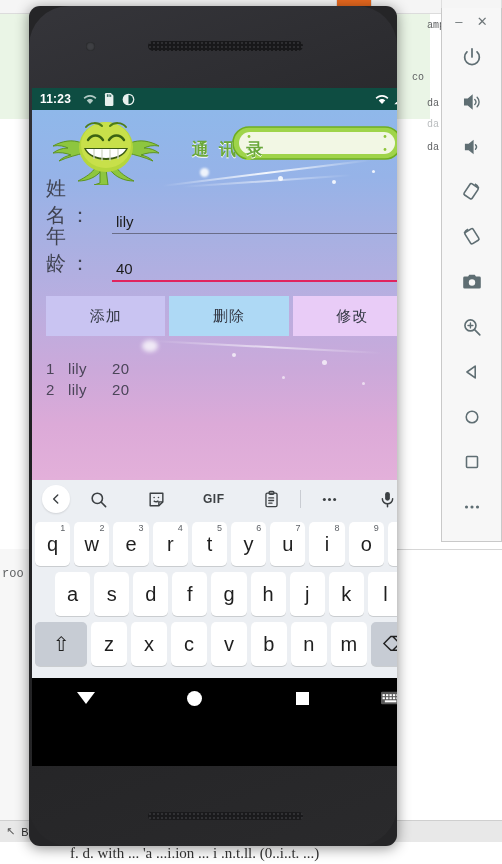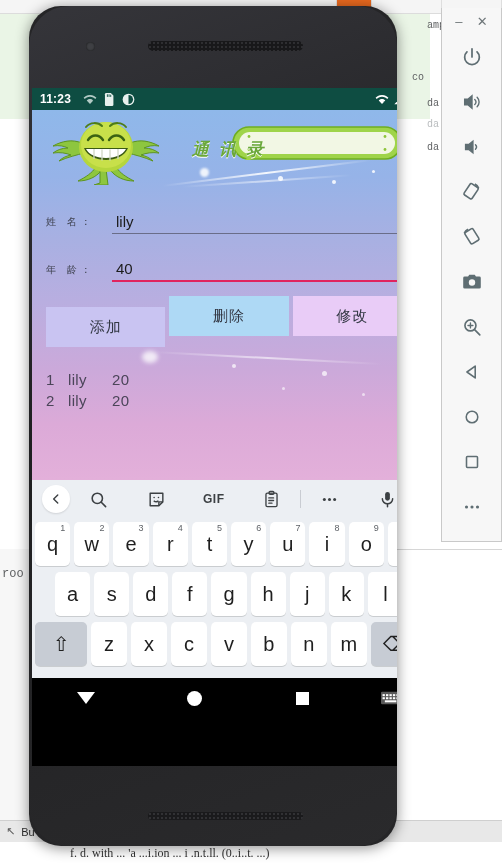--- a/index.html
+++ b/index.html
@@ -51,21 +51,21 @@
     position:absolute; left:0; bottom:22px; width:502px; height:22px;
     background:#e8e8e8; border-top:1px solid #cfcfcf;
     display:flex; align-items:center; gap:6px; padding-left:6px;
   }
   .bg-build-arrow { font-size:11px; color:#5a5a5a; }
   .bg-build-label { font-size:11px; color:#2b2b2b; }
   .bg-bottom-text {
     position:absolute; left:70px; bottom:0px; height:22px;
     display:flex; align-items:center;
     font-family:"Liberation Serif","DejaVu Serif",serif;
-    font-size:12px; color:#333;
+    font-size:15px; color:#333;
   }
 
   
   .emu-sidebar {
     position:absolute; left:441px; top:8px; width:61px; height:534px;
     background:#f7f7f7; border:1px solid #c9c9c9; border-top:none;
     display:flex; flex-direction:column; align-items:center;
     z-index: 40;
   }
   .emu-wincontrols {
@@ -78,21 +78,21 @@
   .emu-btn {
     width:61px; height:45px; display:flex; align-items:center;
     justify-content:center;
   }
   .emu-btn svg { display:block; }
   .emu-sidebar-fill { flex:1; }
 
   
   .phone {
     position:absolute; left:29px; top:6px; width:368px; height:840px;
-    background:#252527; border-radius:32px;
+    background:#252527; border-radius:11px;
     box-shadow: 0 2px 14px rgba(0,0,0,.45);
     z-index: 20;
     overflow:hidden;
   }
   .phone-inner-sheen {
     position:absolute; inset:0; border-radius:40px;
     background: linear-gradient(160deg, #35353a 0%, #1f1f21 45%, #2a2a2c 100%);
   }
   .bezel-cam {
     position:absolute; left:57px; top:36px; width:9px; height:9px;
@@ -128,21 +128,21 @@
 
   
   .app {
     height:370px; position:relative;
     background: linear-gradient(180deg,
       #8fb8ea 0%, #96b3e8 18%, #a8b0e2 35%,
       #b9aee0 52%, #cba9da 70%, #dcaad8 85%, #e3b0da 100%);
     overflow:hidden;
   }
   .header-band {
-    position:relative; height:78px; overflow:hidden;font-style:italic;
+    position:relative; height:78px; overflow:hidden;
   }
   .sparkle {
     position:absolute; pointer-events:none; border-radius:50%;
     background:#ffffff; opacity:.85;
   }
   .sparkle-streak {
     position:absolute; height:2px; border-radius:2px;
     background: linear-gradient(90deg, rgba(255,255,255,0), rgba(255,255,255,.9), rgba(255,255,255,0));
   }
   .frog {
@@ -158,39 +158,39 @@
     font-family:"Liberation Serif","DejaVu Serif",serif;
     letter-spacing:3px;
     text-shadow: 0 1px 0 #ffffff;
   }
 
   .form-area { position:relative; padding:0 14px; margin-top:12px; }
   .field-row {
     display:flex; align-items:flex-end; height:34px; margin-bottom:14px;
   }
   .field-label {
-    font-size:10px; color:#3f4250; letter-spacing:4px;
+    font-size:20px; color:#3f4250; letter-spacing:4px;
     width:66px; flex:0 0 auto; padding-bottom:5px;
     font-family:"Liberation Sans","DejaVu Sans",sans-serif;
   }
   .field-input {
     flex:1; height:28px; display:flex; align-items:flex-end;
     font-size:15px; color:#1c1c1c; padding-bottom:3px; padding-left:4px;
   }
   .underline-name { border-bottom:1.5px solid #6a6d88; }
   .underline-age  { border-bottom:2px solid #e0245e; }
 
   .btn-row { display:flex; gap:4px; margin-top:2px; }
   .app-btn {
     flex:1; height:40px; display:flex; align-items:center; justify-content:center;
     font-size:15px; color:#333844; letter-spacing:1px;
     border:none; cursor:pointer;
     font-family:"Liberation Sans","DejaVu Sans",sans-serif;
   }
-  .btn-add { background:#c9c4f2;margin-top:11px; }
+  .btn-add { background:#c9c4f2; }
   .btn-query { background:#eec3f3; }
   .btn-modify { background:#e9ccf7; }
   .btn-delete { background:#aed9f5; }
 
   .record-list {
     position:relative; margin-top:22px; padding:0 14px;
   }
   .record-row {
     display:flex; gap:10px; font-size:15px; color:#4b4559;
     line-height:21px; letter-spacing:.3px;

